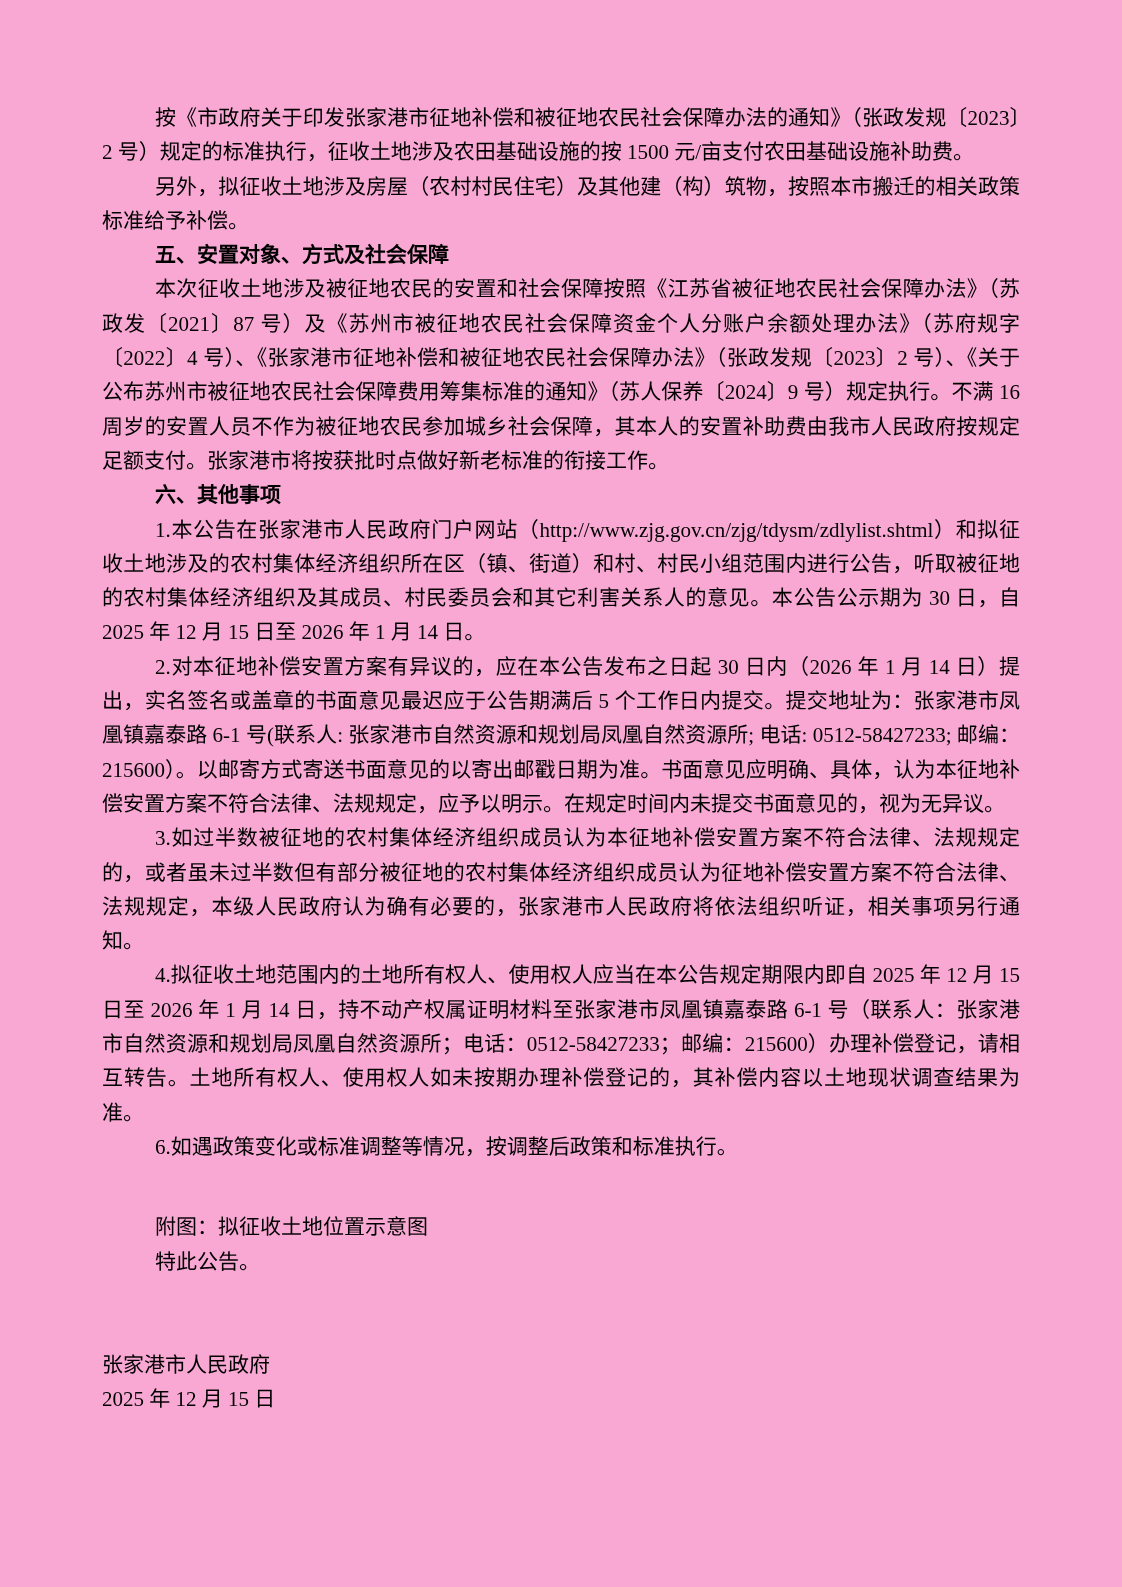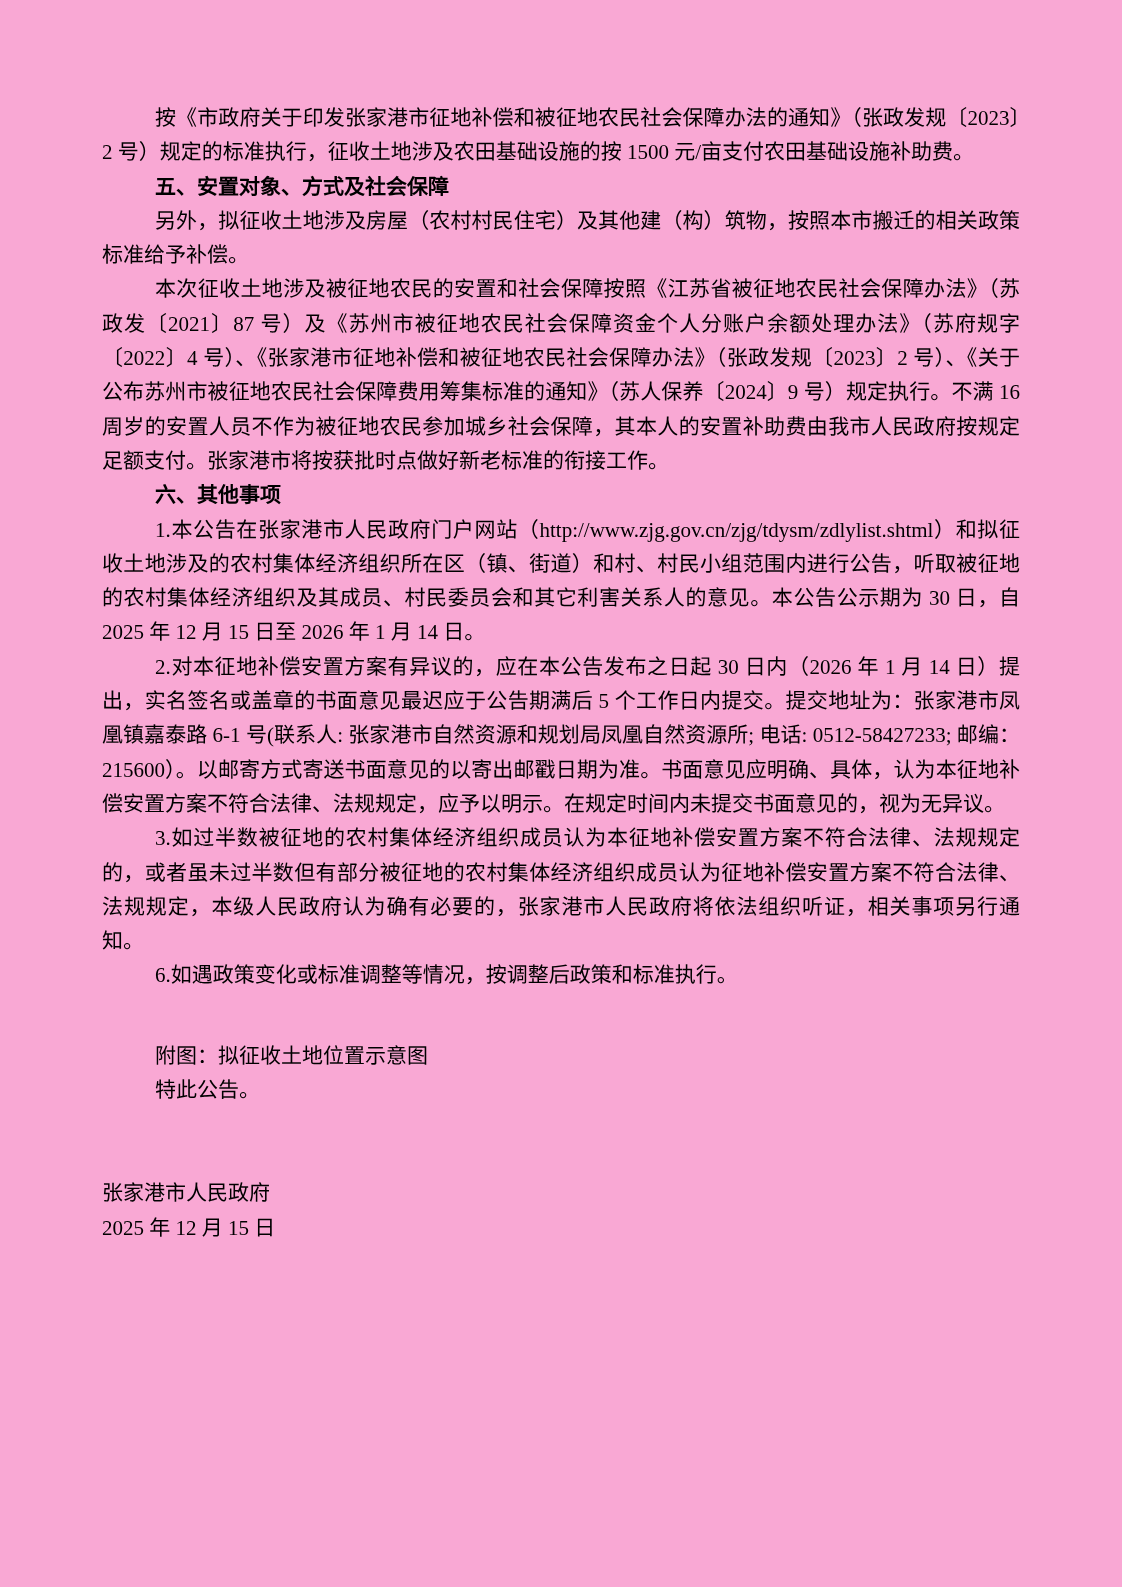--- a/index.html
+++ b/index.html
@@ -46,27 +46,28 @@
     margin: 0;
     text-indent: 0;
   }
 </style>
 </head>
 <body>
 
 <div class="page">
   <div class="content">
     <p class="para">按《市政府关于印发张家港市征地补偿和被征地农民社会保障办法的通知》（张政发规〔2023〕2 号）规定的标准执行，征收土地涉及农田基础设施的按 1500 元/亩支付农田基础设施补助费。</p>
+    <p class="para">另外，拟征收土地涉及房屋（农村村民住宅）及其他建（构）筑物，按照本市搬迁的相关政策标准给予补偿。</p>
     <p class="para heading">五、安置对象、方式及社会保障</p>
-    <p class="para">另外，拟征收土地涉及房屋（农村村民住宅）及其他建（构）筑物，按照本市搬迁的相关政策标准给予补偿。</p>
     <p class="para">本次征收土地涉及被征地农民的安置和社会保障按照《江苏省被征地农民社会保障办法》（苏政发〔2021〕87 号）及《苏州市被征地农民社会保障资金个人分账户余额处理办法》（苏府规字〔2022〕4 号）、《张家港市征地补偿和被征地农民社会保障办法》（张政发规〔2023〕2 号）、《关于公布苏州市被征地农民社会保障费用筹集标准的通知》（苏人保养〔2024〕9 号）规定执行。不满 16 周岁的安置人员不作为被征地农民参加城乡社会保障，其本人的安置补助费由我市人民政府按规定足额支付。张家港市将按获批时点做好新老标准的衔接工作。</p>
     <p class="para heading">六、其他事项</p>
     <p class="para">1.本公告在张家港市人民政府门户网站（http://www.zjg.gov.cn/zjg/tdysm/zdlylist.shtml）和拟征收土地涉及的农村集体经济组织所在区（镇、街道）和村、村民小组范围内进行公告，听取被征地的农村集体经济组织及其成员、村民委员会和其它利害关系人的意见。本公告公示期为 30 日，自 2025 年 12 月 15 日至 2026 年 1 月 14 日。</p>
     <p class="para">2.对本征地补偿安置方案有异议的，应在本公告发布之日起 30 日内（2026 年 1 月 14 日）提出，实名签名或盖章的书面意见最迟应于公告期满后 5 个工作日内提交。提交地址为：张家港市凤凰镇嘉泰路 6-1 号(联系人: 张家港市自然资源和规划局凤凰自然资源所; 电话: 0512-58427233; 邮编：215600）。以邮寄方式寄送书面意见的以寄出邮戳日期为准。书面意见应明确、具体，认为本征地补偿安置方案不符合法律、法规规定，应予以明示。在规定时间内未提交书面意见的，视为无异议。</p>
     <p class="para">3.如过半数被征地的农村集体经济组织成员认为本征地补偿安置方案不符合法律、法规规定的，或者虽未过半数但有部分被征地的农村集体经济组织成员认为征地补偿安置方案不符合法律、法规规定，本级人民政府认为确有必要的，张家港市人民政府将依法组织听证，相关事项另行通知。</p>
+    <p class="para">4.拟征收土地范围内的土地所有权人、使用权人应当在本公告规定期限内即自 2025 年 12 月 15 日至 2026 年 1 月 14 日，持不动产权属证明材料至张家港市凤凰镇嘉泰路 6-1 号（联系人：张家港市自然资源和规划局凤凰自然资源所；电话：0512-58427233；邮编：215600）办理补偿登记，请相互转告。土地所有权人、使用权人如未按期办理补偿登记的，其补偿内容以土地现状调查结果为准。</p>
     <p class="para">6.如遇政策变化或标准调整等情况，按调整后政策和标准执行。</p>
     <p class="para attachment">附图：拟征收土地位置示意图</p>
     <p class="para">特此公告。</p>
 
     <div class="signature">
       <p>张家港市人民政府</p>
       <p>2025 年 12 月 15 日</p>
     </div>
   </div>
 </div>

